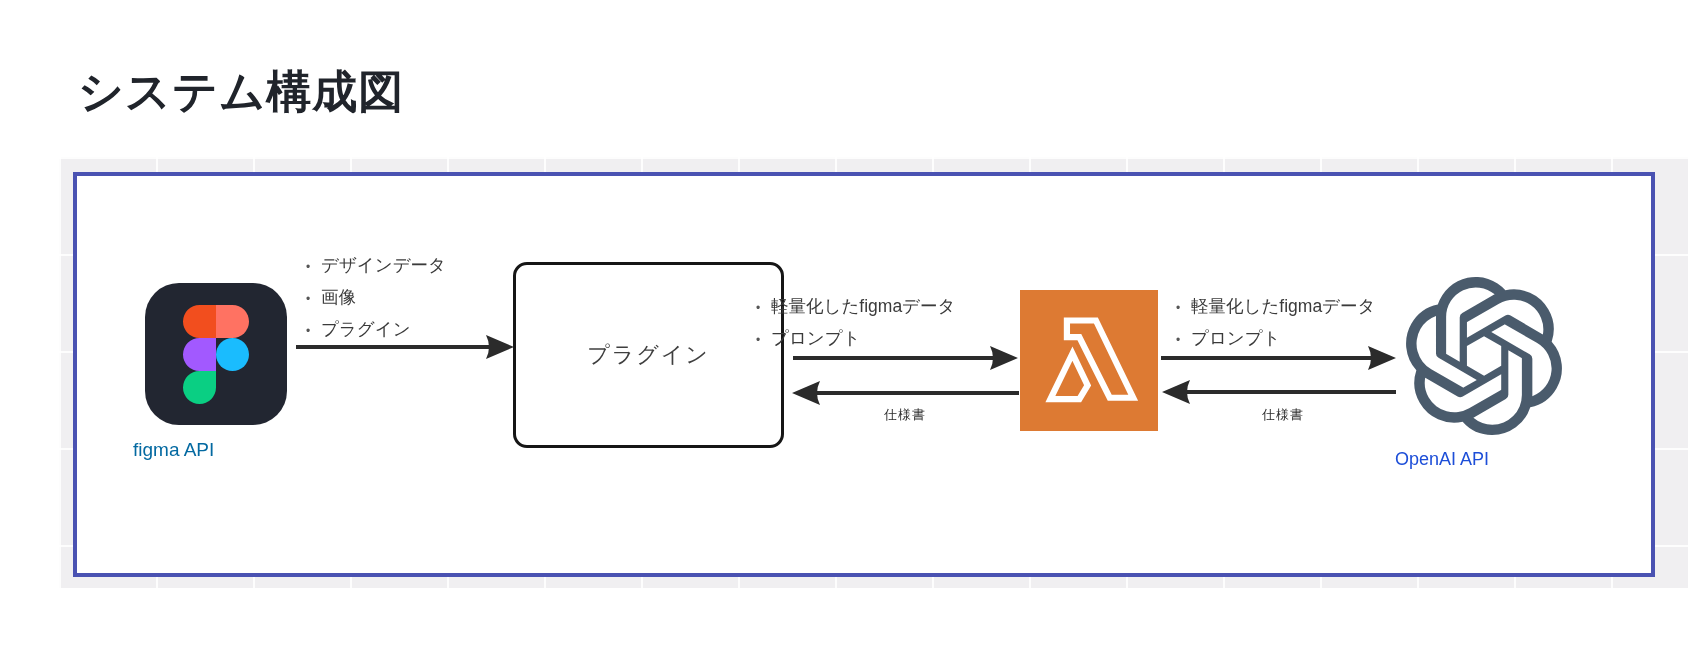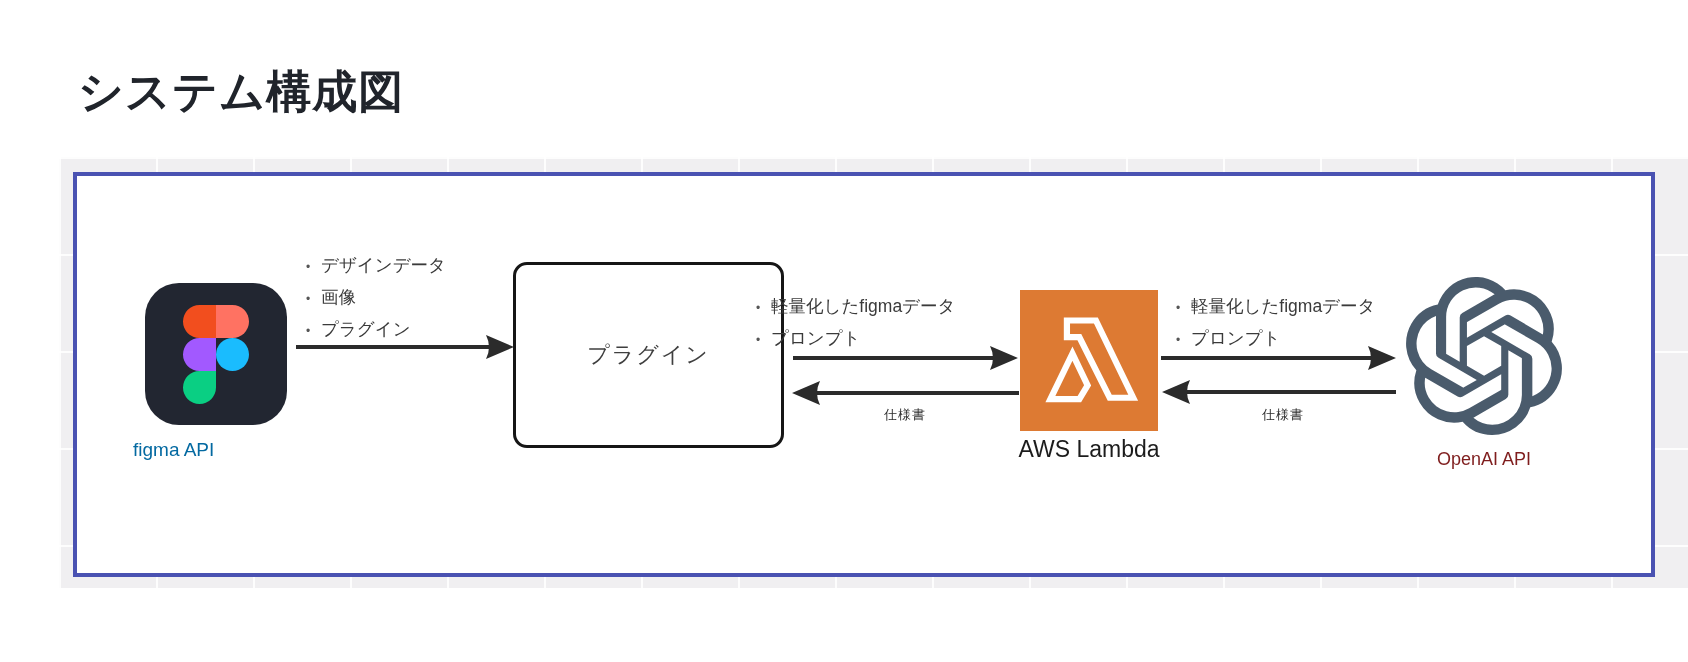--- a/index.html
+++ b/index.html
@@ -44,21 +44,21 @@
     font-size:22px;color:#3f3f3f;letter-spacing:2px;
   }
   
   .lambda-icon{position:absolute;left:1020px;top:290px;width:138px;height:141px;background:var(--lambda-orange,#dd7a33);}
   .lambda-icon svg{width:100%;height:100%;}
   .lam-glyph{fill:none;stroke:#fff;stroke-width:4.5;stroke-linejoin:miter;}
   .label-lambda{position:absolute;left:999px;top:436px;width:180px;text-align:center;font-size:23px;color:#1c1c1c;}
   
   .openai-logo{position:absolute;left:1405px;top:277px;width:158px;height:158px;}
   .openai-logo svg{width:100%;height:100%;fill:var(--openai-slate,#4a5b6c);}
-  .label-openai{position:absolute;left:1395px;top:449px;width:178px;text-align:center;font-size:18px;color:#7f1d1d;}
+  .label-openai{position:absolute;left:1395px;top:449px;width:178px;font-size:18px;color:#1d4ed8;}
   
   .bullet-list{position:absolute;font-size:17.5px;color:#3a3a3a;}
   .bullet-row{display:flex;align-items:baseline;line-height:30px;}
   .bullet{width:26px;text-align:center;font-size:12px;color:#555;flex:none;}
   .list1{left:295px;top:250px;}
   .list2{left:745px;top:291px;}
   .list3{left:1165px;top:291px;}
   
   .spec-label{position:absolute;width:170px;text-align:center;font-size:13px;color:#2d2d2d;letter-spacing:1px;}
   .spec1{left:820px;top:406px;}
@@ -142,21 +142,20 @@
     </div>
   </div>
   <div class="spec-label spec1">仕様書</div>
 
   <div class="lambda-icon">
     <svg viewBox="0 0 100 100">
       <path class="lam-glyph" d="M34 21 L55 21 L82 77 L65 77 L43 33 L34 33 Z"></path>
       <path class="lam-glyph" d="M38 45 L49 68 L43 78 L22 78 Z"></path>
     </svg>
   </div>
-  <div class="label-lambda">AWS Lambda</div>
 
   <div class="bullet-list list3">
     <div class="bullet-row">
       <span class="bullet">•</span>
       <span>軽量化したfigmaデータ</span>
     </div>
     <div class="bullet-row">
       <span class="bullet">•</span>
       <span>プロンプト</span>
     </div>

